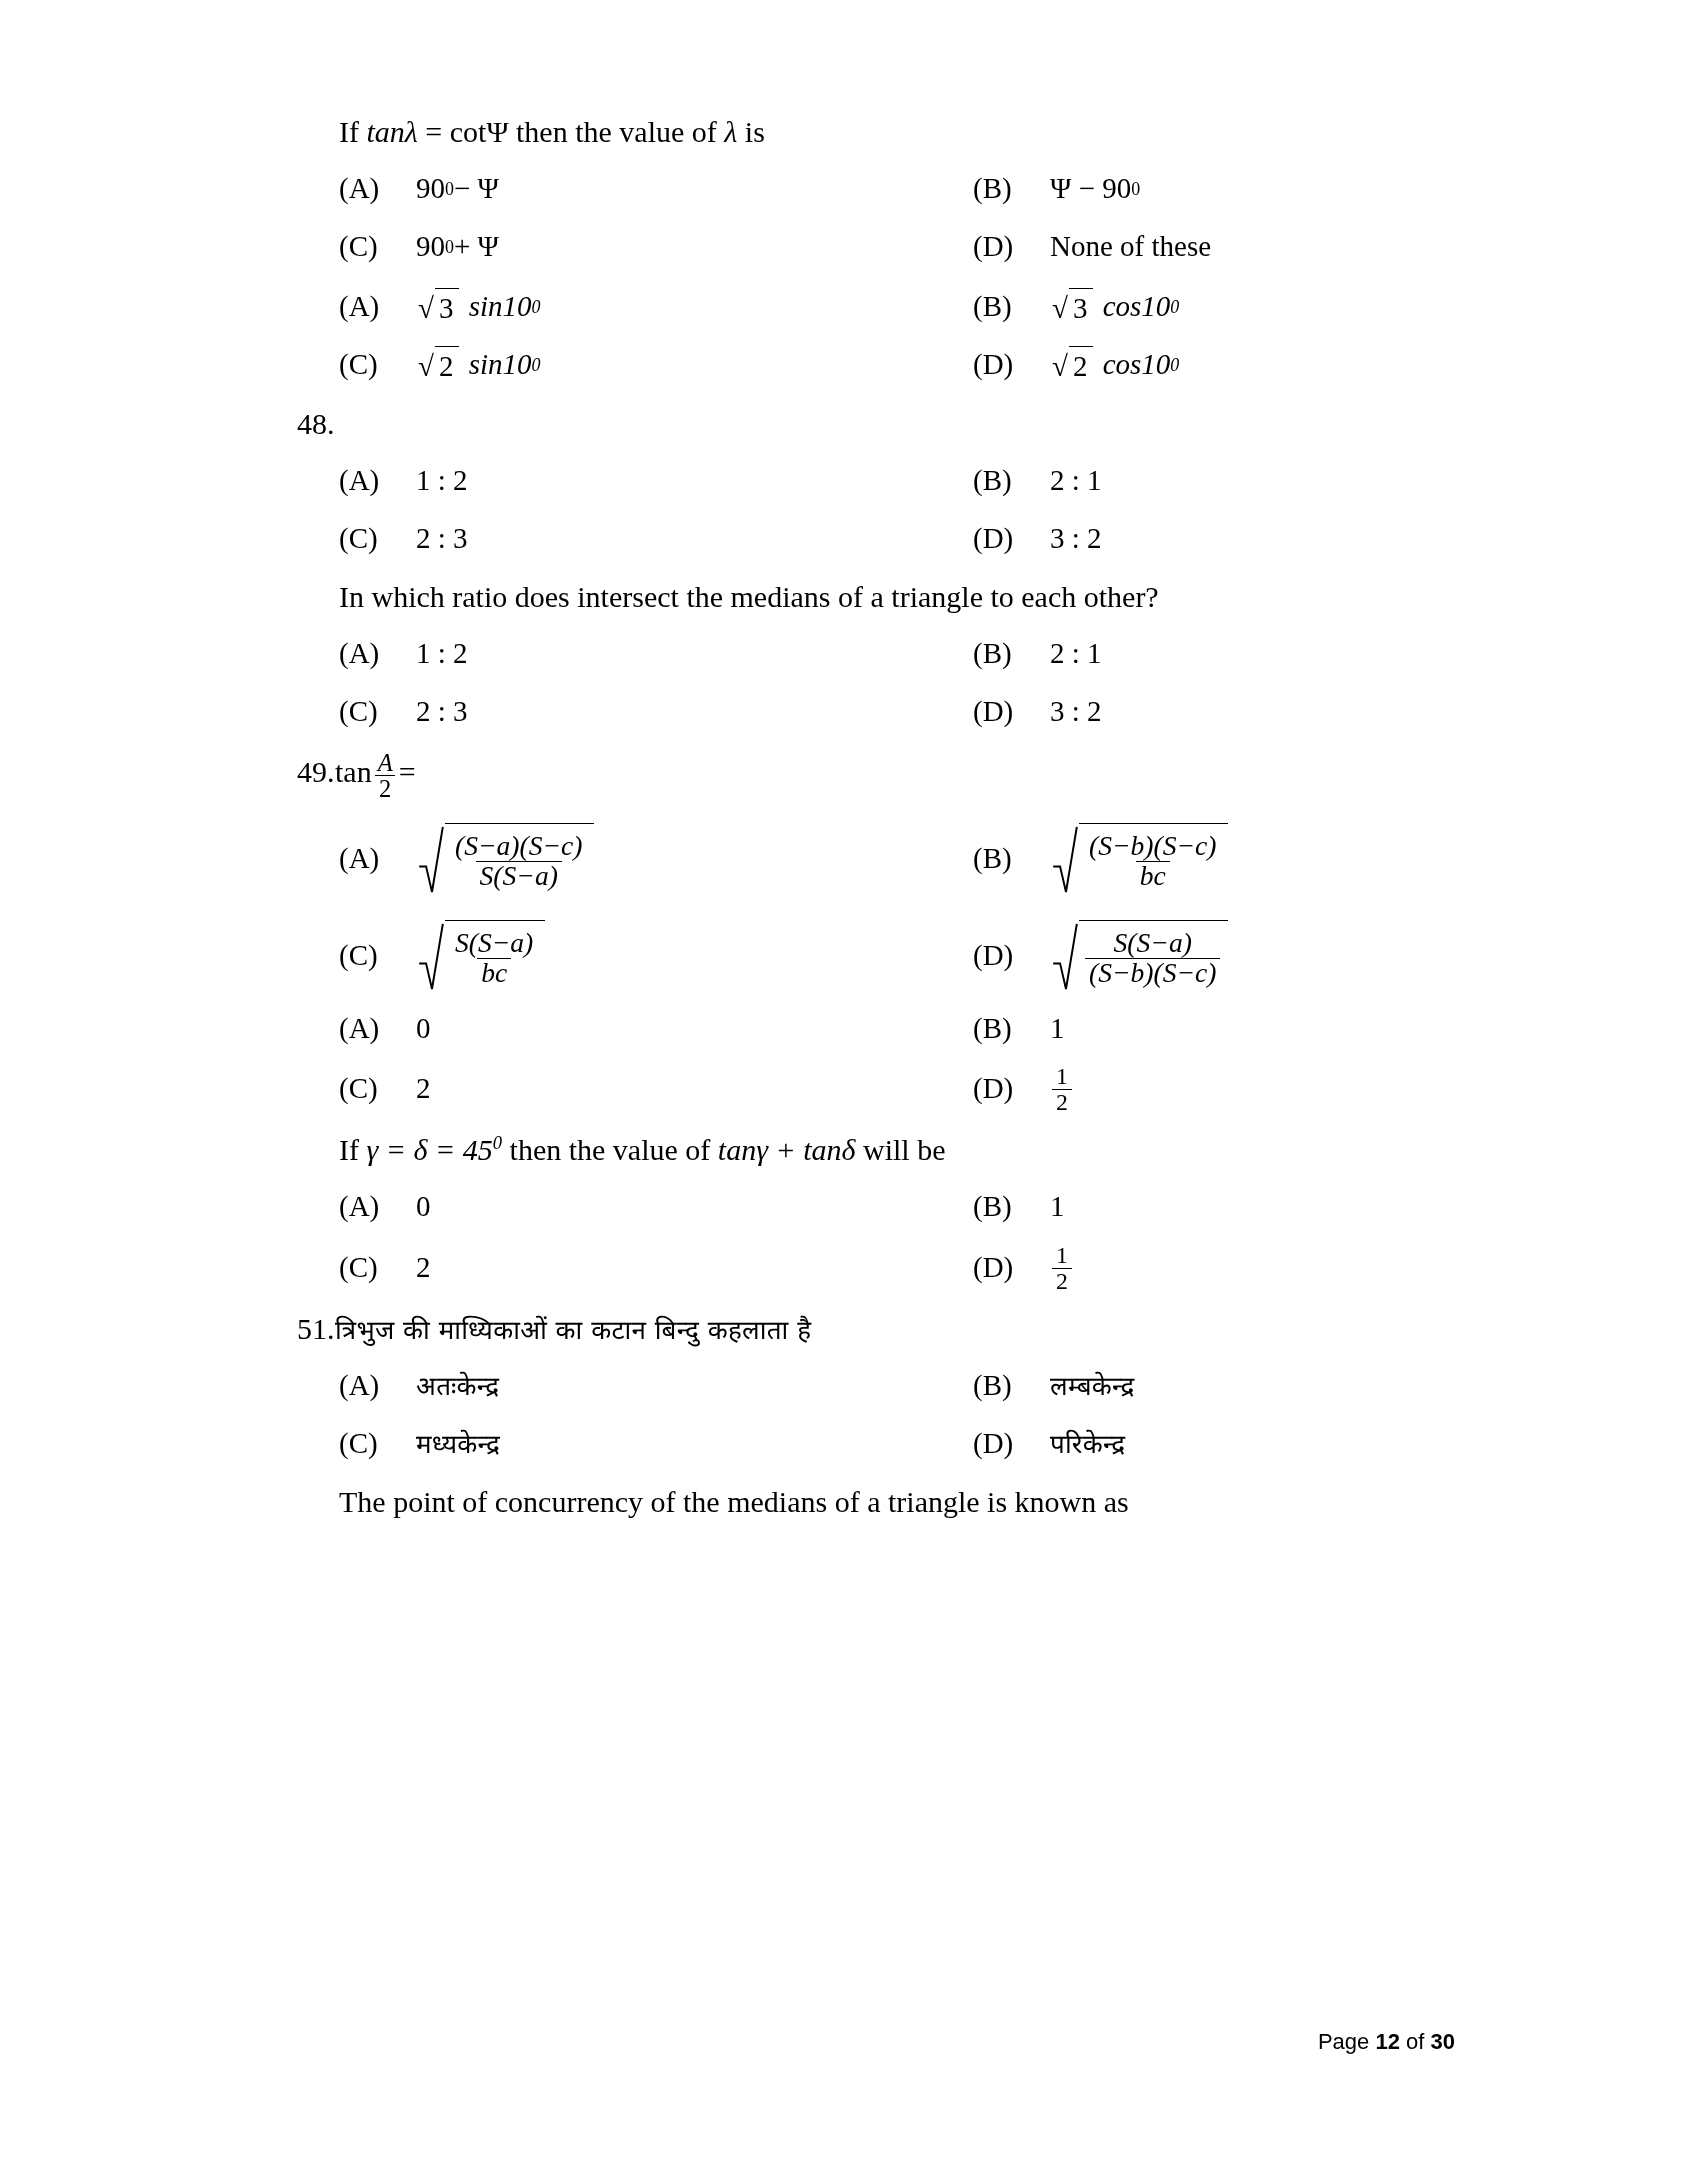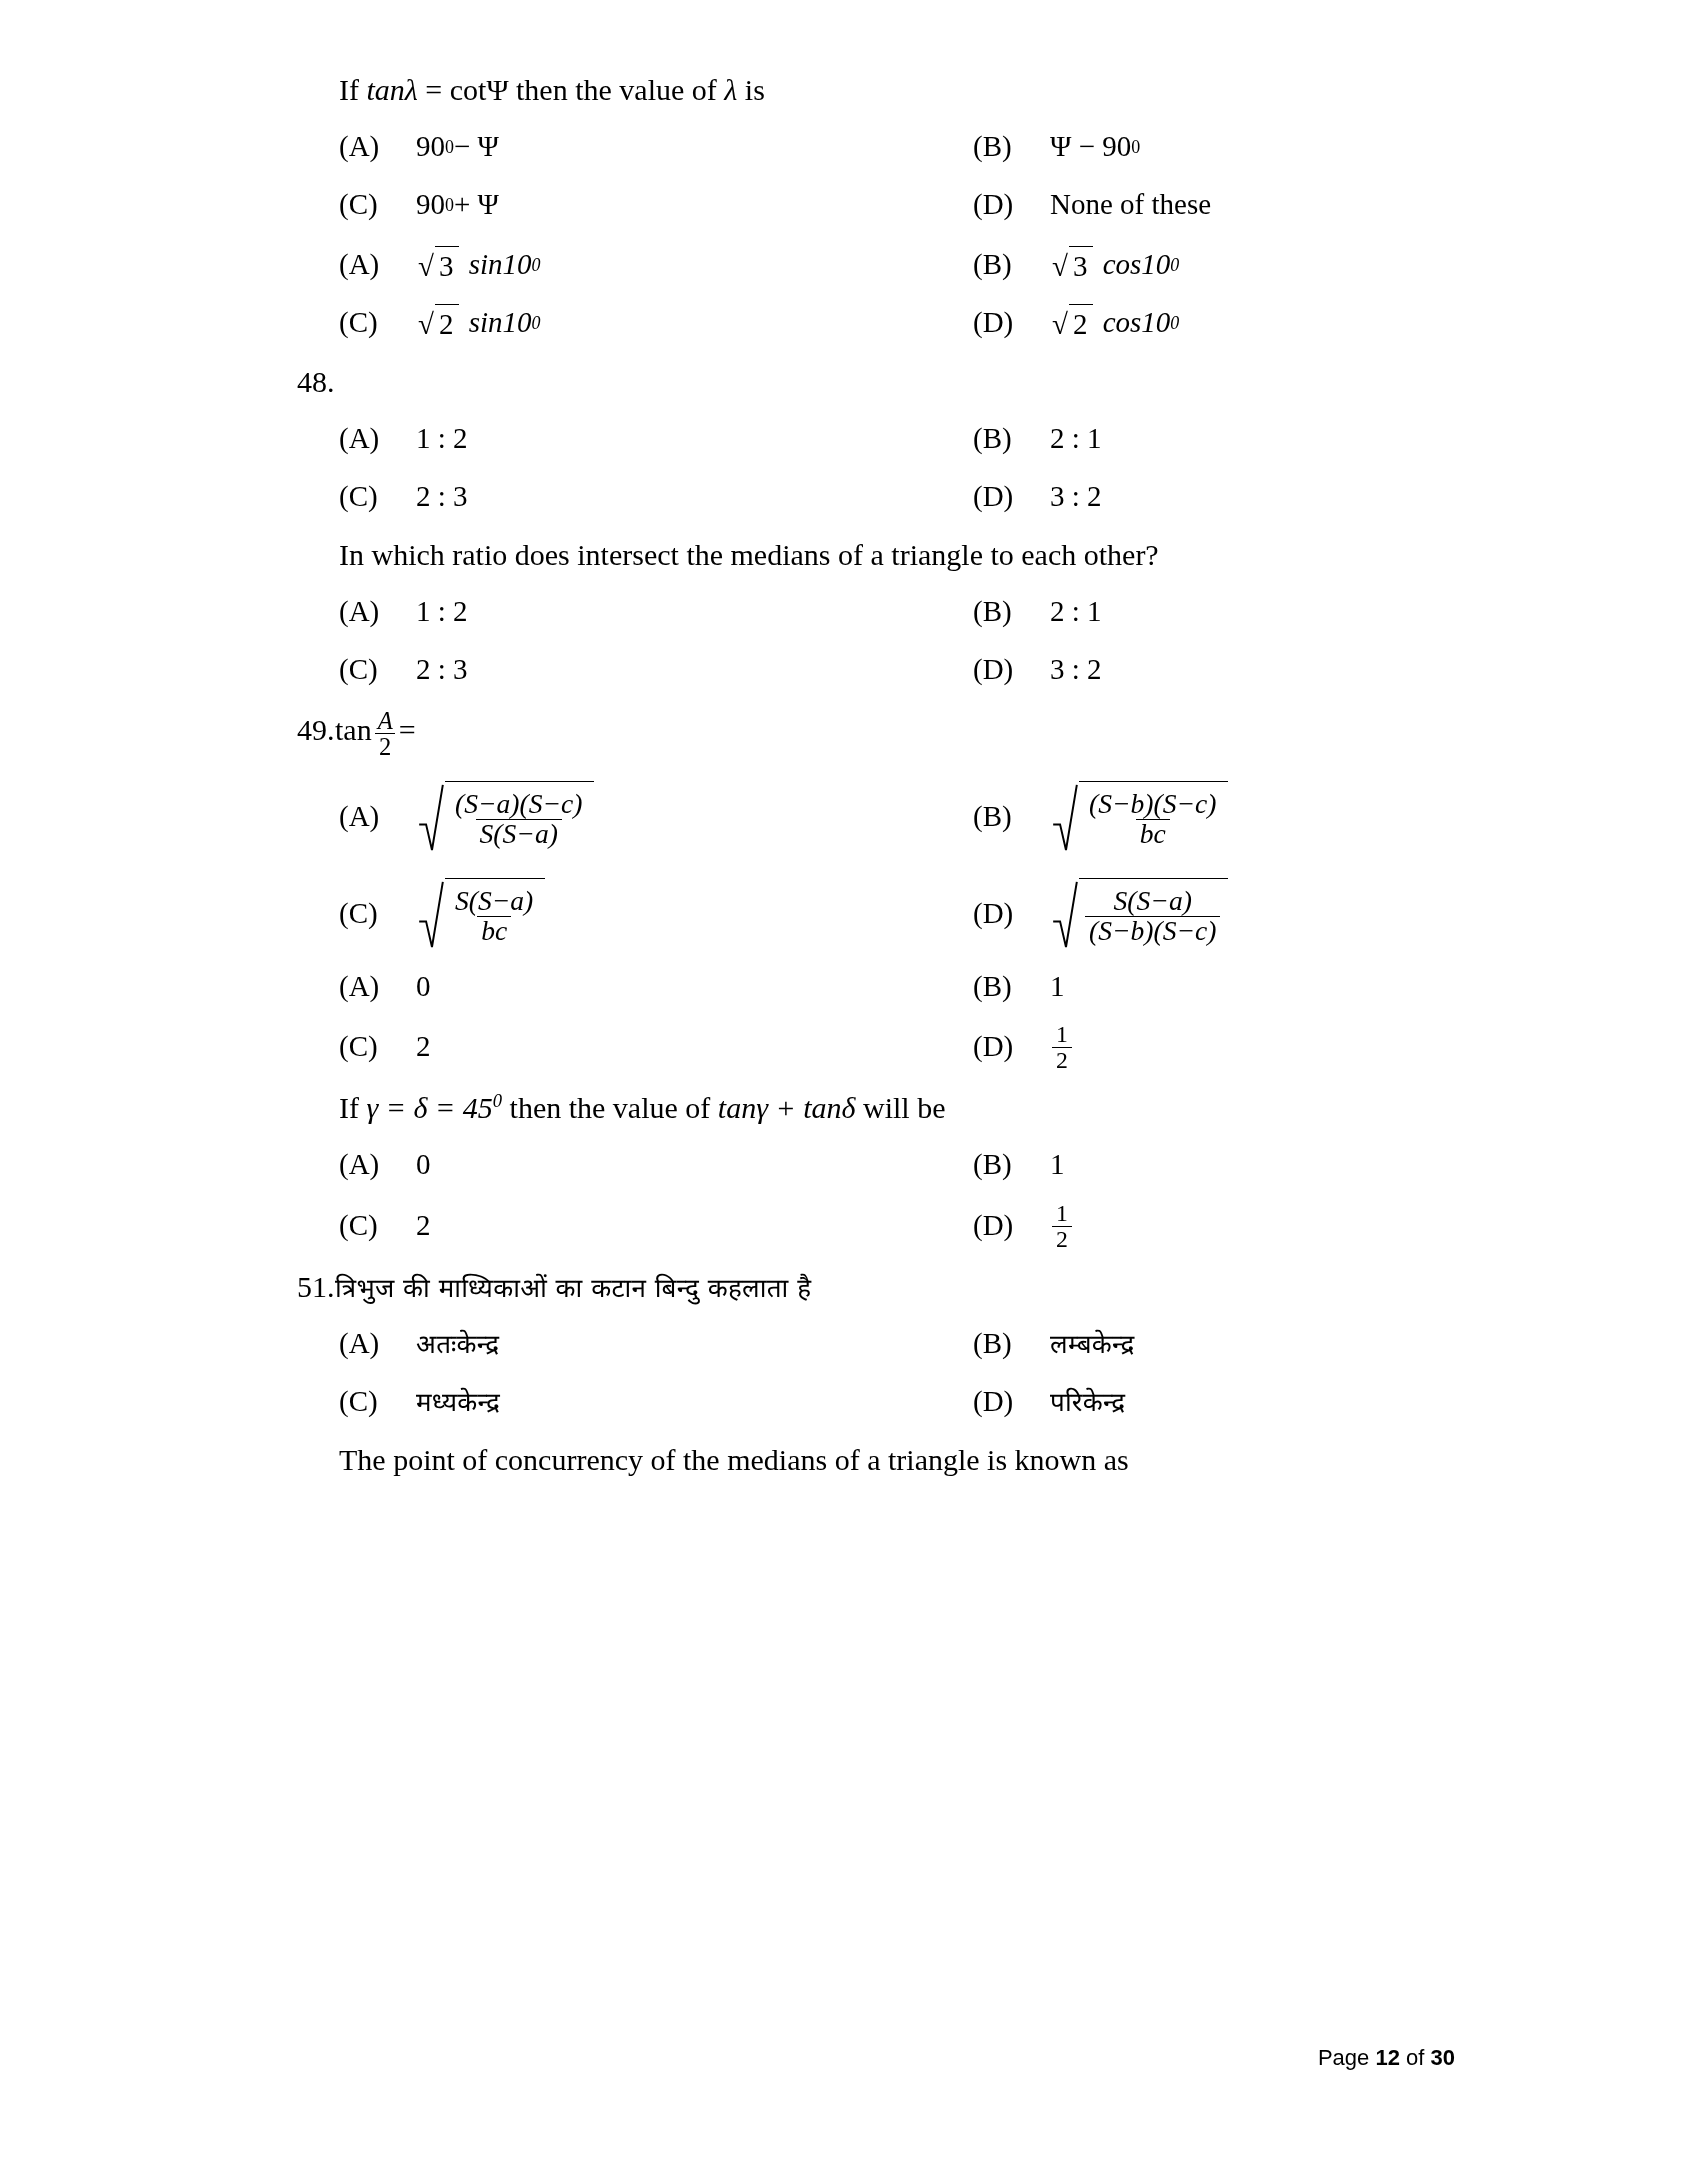--- a/index.html
+++ b/index.html
@@ -13,21 +13,21 @@
     font-family: "Liberation Serif", serif;
     color: #000000;
     position: relative;
   }
   .page {
     position: absolute;
     left: 0; top: 0;
     width: 1683px;
     height: 2142px;
     box-sizing: border-box;
-    padding: 64px 228px 0 297px;
+    padding: 106px 228px 0 297px;
   }
   .q-block {
     margin-bottom: 6px;
   }
   .stem {
     font-size: 30px;
     line-height: 1.45;
     display: flex;
     align-items: baseline;
   }
@@ -100,21 +100,21 @@
   .sqrt .radbody {
     border-top: 1.6px solid #000;
     padding: 3px 6px 0 4px;
     display: flex;
     align-items: center;
   }
   .sqrt-big .radsym svg { display: block; }
   .page-footer {
     position: absolute;
     right: 228px;
-    bottom: 71px;
+    bottom: 87px;
     font-family: "Liberation Sans", sans-serif;
     font-size: 22px;
   }
   .page-footer b { font-weight: bold; }
   .small-frac { font-size: 0.95em; }
 </style>
 </head>
 <body>
 
 <div class="page">

